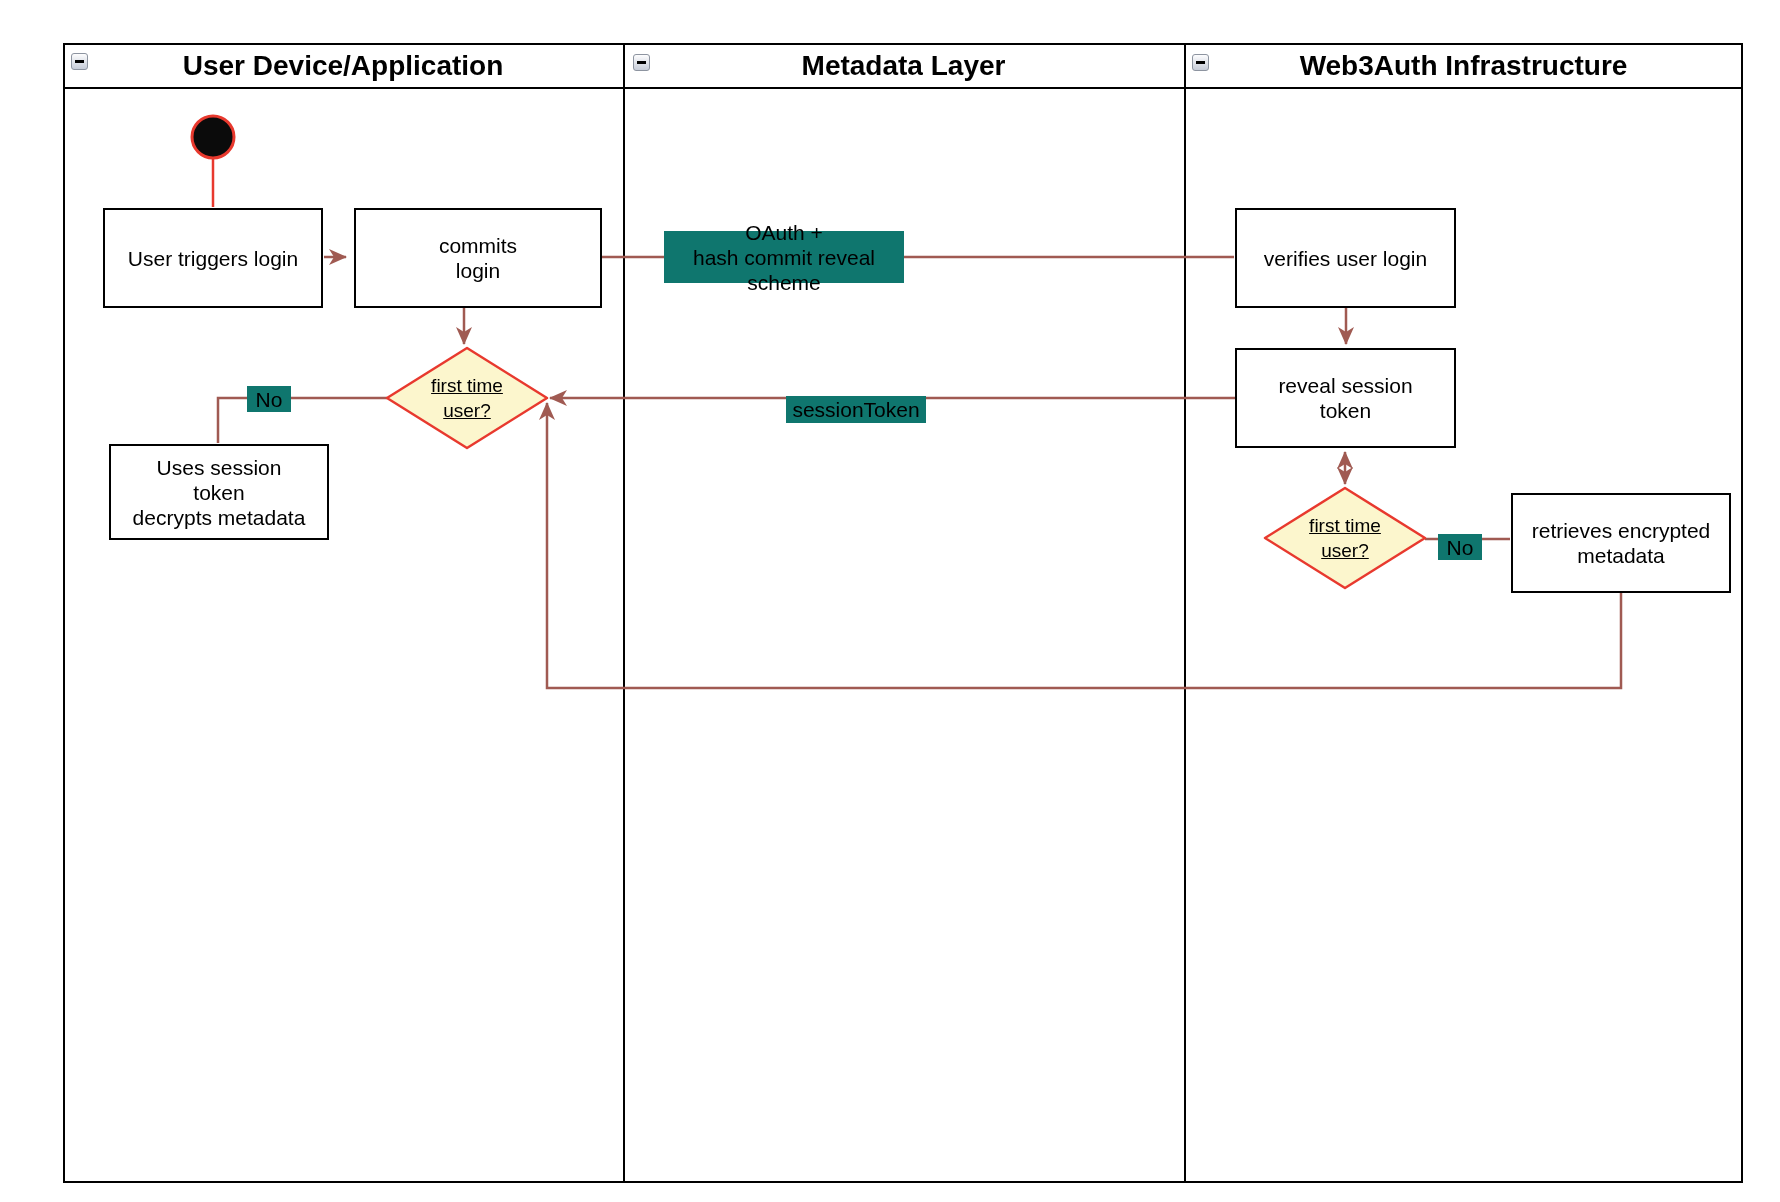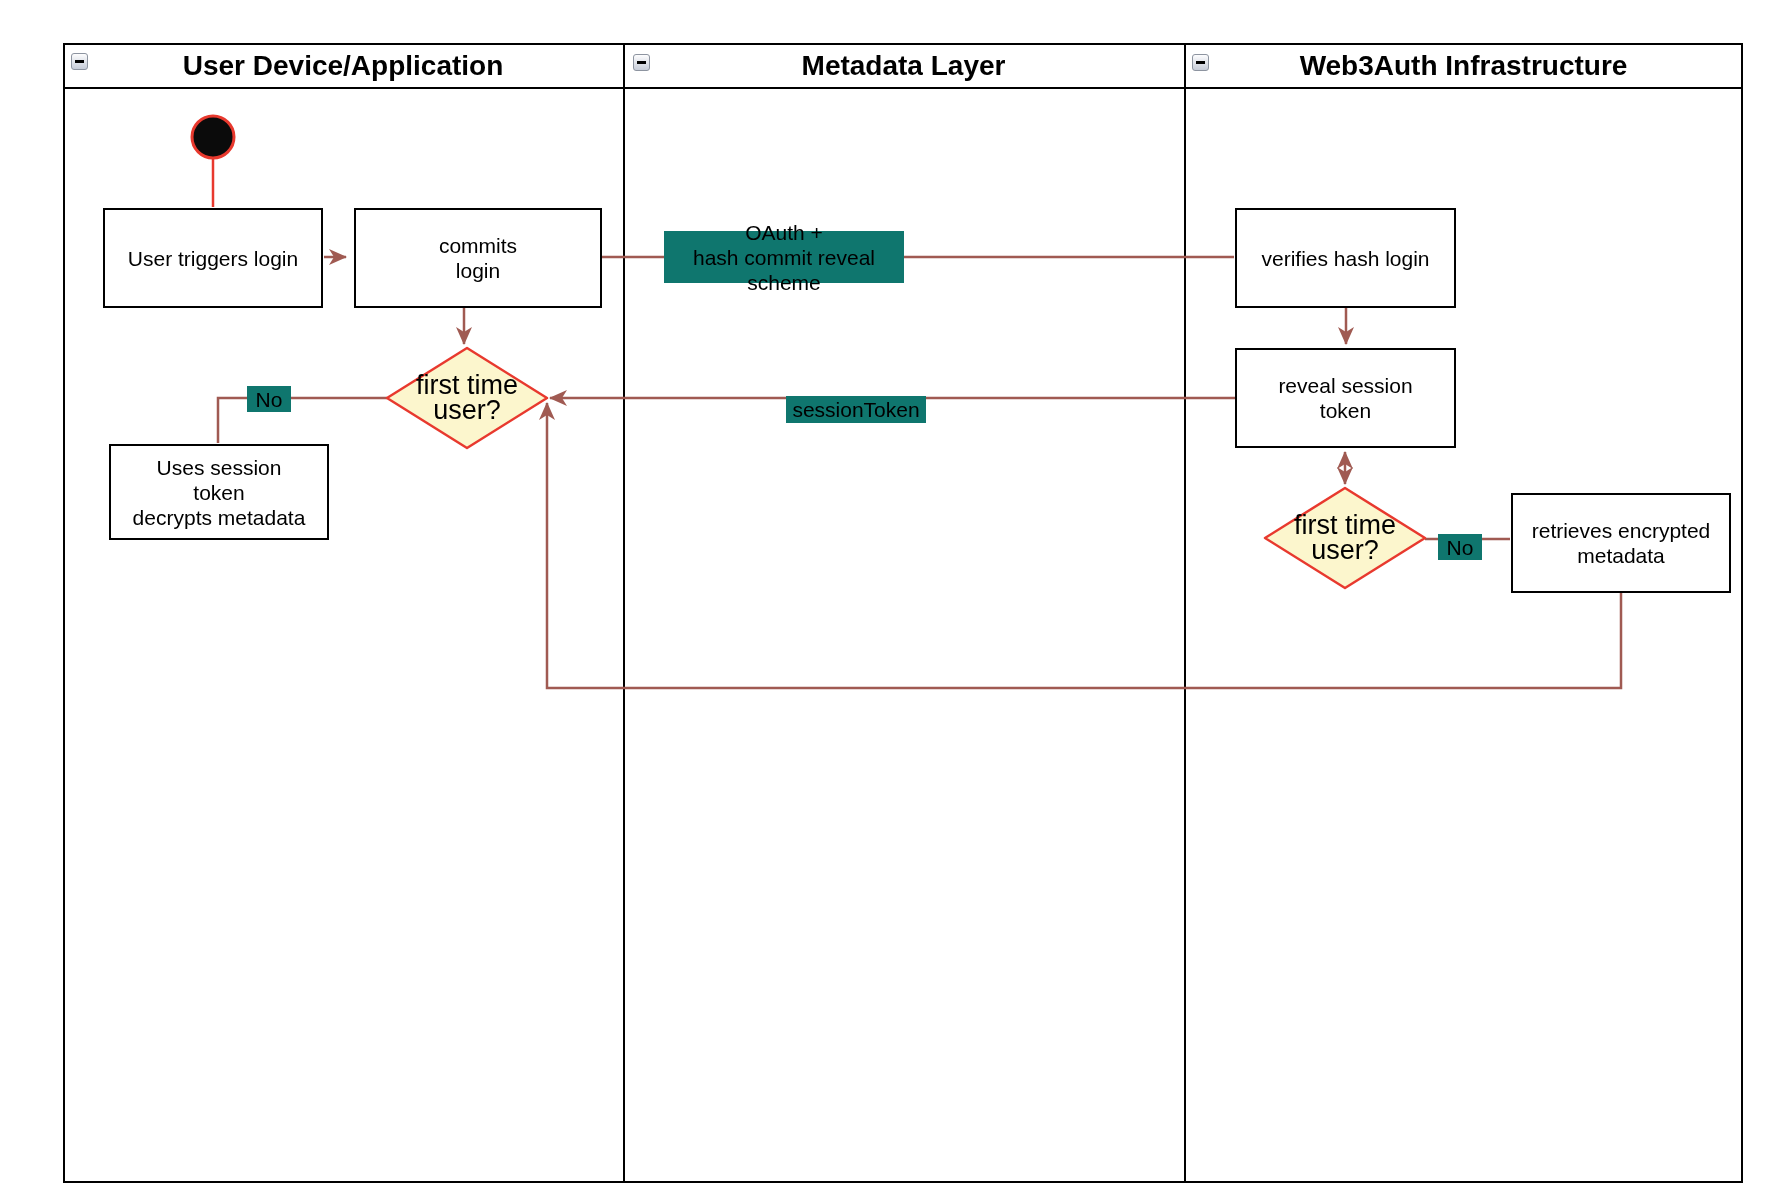--- a/index.html
+++ b/index.html
@@ -24,22 +24,22 @@
   }
   .collapse .bar{width:9px;height:3px;background:#000;}
   svg.connectors{position:absolute;left:0;top:0;z-index:2;}
   .node{
     position:absolute;background:#fff;border:2px solid #000;box-sizing:border-box;
     display:flex;align-items:center;justify-content:center;text-align:center;
     font-size:21px;line-height:25px;white-space:pre-line;z-index:3;
   }
   .dtext{
     position:absolute;display:flex;align-items:center;justify-content:center;
-    text-align:center;font-size:27px;line-height:25px;white-space:pre-line;
-    z-index:3;pointer-events:none;
+    text-align:center;font-size:19px;line-height:25px;white-space:pre-line;
+    z-index:3;pointer-events:none;text-decoration:underline;
   }
   .elabel{
     position:absolute;background:#0f766e;display:flex;align-items:center;justify-content:center;
     text-align:center;font-size:21px;line-height:25px;white-space:pre-line;
     z-index:4;padding:0 3px;box-sizing:border-box;
   }
 </style>
 </head>
 <body>
 
@@ -87,21 +87,21 @@
   <polygon points="467,348 547,398 467,448 387,398" fill="#fcf6cd" stroke="#e8392e" stroke-width="2.5" stroke-linejoin="round"></polygon>
   <polygon points="1345,488 1425,538 1345,588 1265,538" fill="#fcf6cd" stroke="#e8392e" stroke-width="2.5" stroke-linejoin="round"></polygon>
 </svg>
 
 <div class="node" style="left:103px;top:208px;width:220px;height:100px;">User triggers login</div>
 <div class="node" style="left:354px;top:208px;width:248px;height:100px;">commits
 login</div>
 <div class="node" style="left:109px;top:444px;width:220px;height:96px;">Uses session
 token
 decrypts metadata</div>
-<div class="node" style="left:1235px;top:208px;width:221px;height:100px;">verifies hash login</div>
+<div class="node" style="left:1235px;top:208px;width:221px;height:100px;">verifies user login</div>
 <div class="node" style="left:1235px;top:348px;width:221px;height:100px;">reveal session
 token</div>
 <div class="node" style="left:1511px;top:493px;width:220px;height:100px;">retrieves encrypted
 metadata</div>
 
 <div class="dtext" style="left:387px;top:350px;width:160px;height:96px;">first time
 user?</div>
 <div class="dtext" style="left:1265px;top:490px;width:160px;height:96px;">first time
 user?</div>
 

